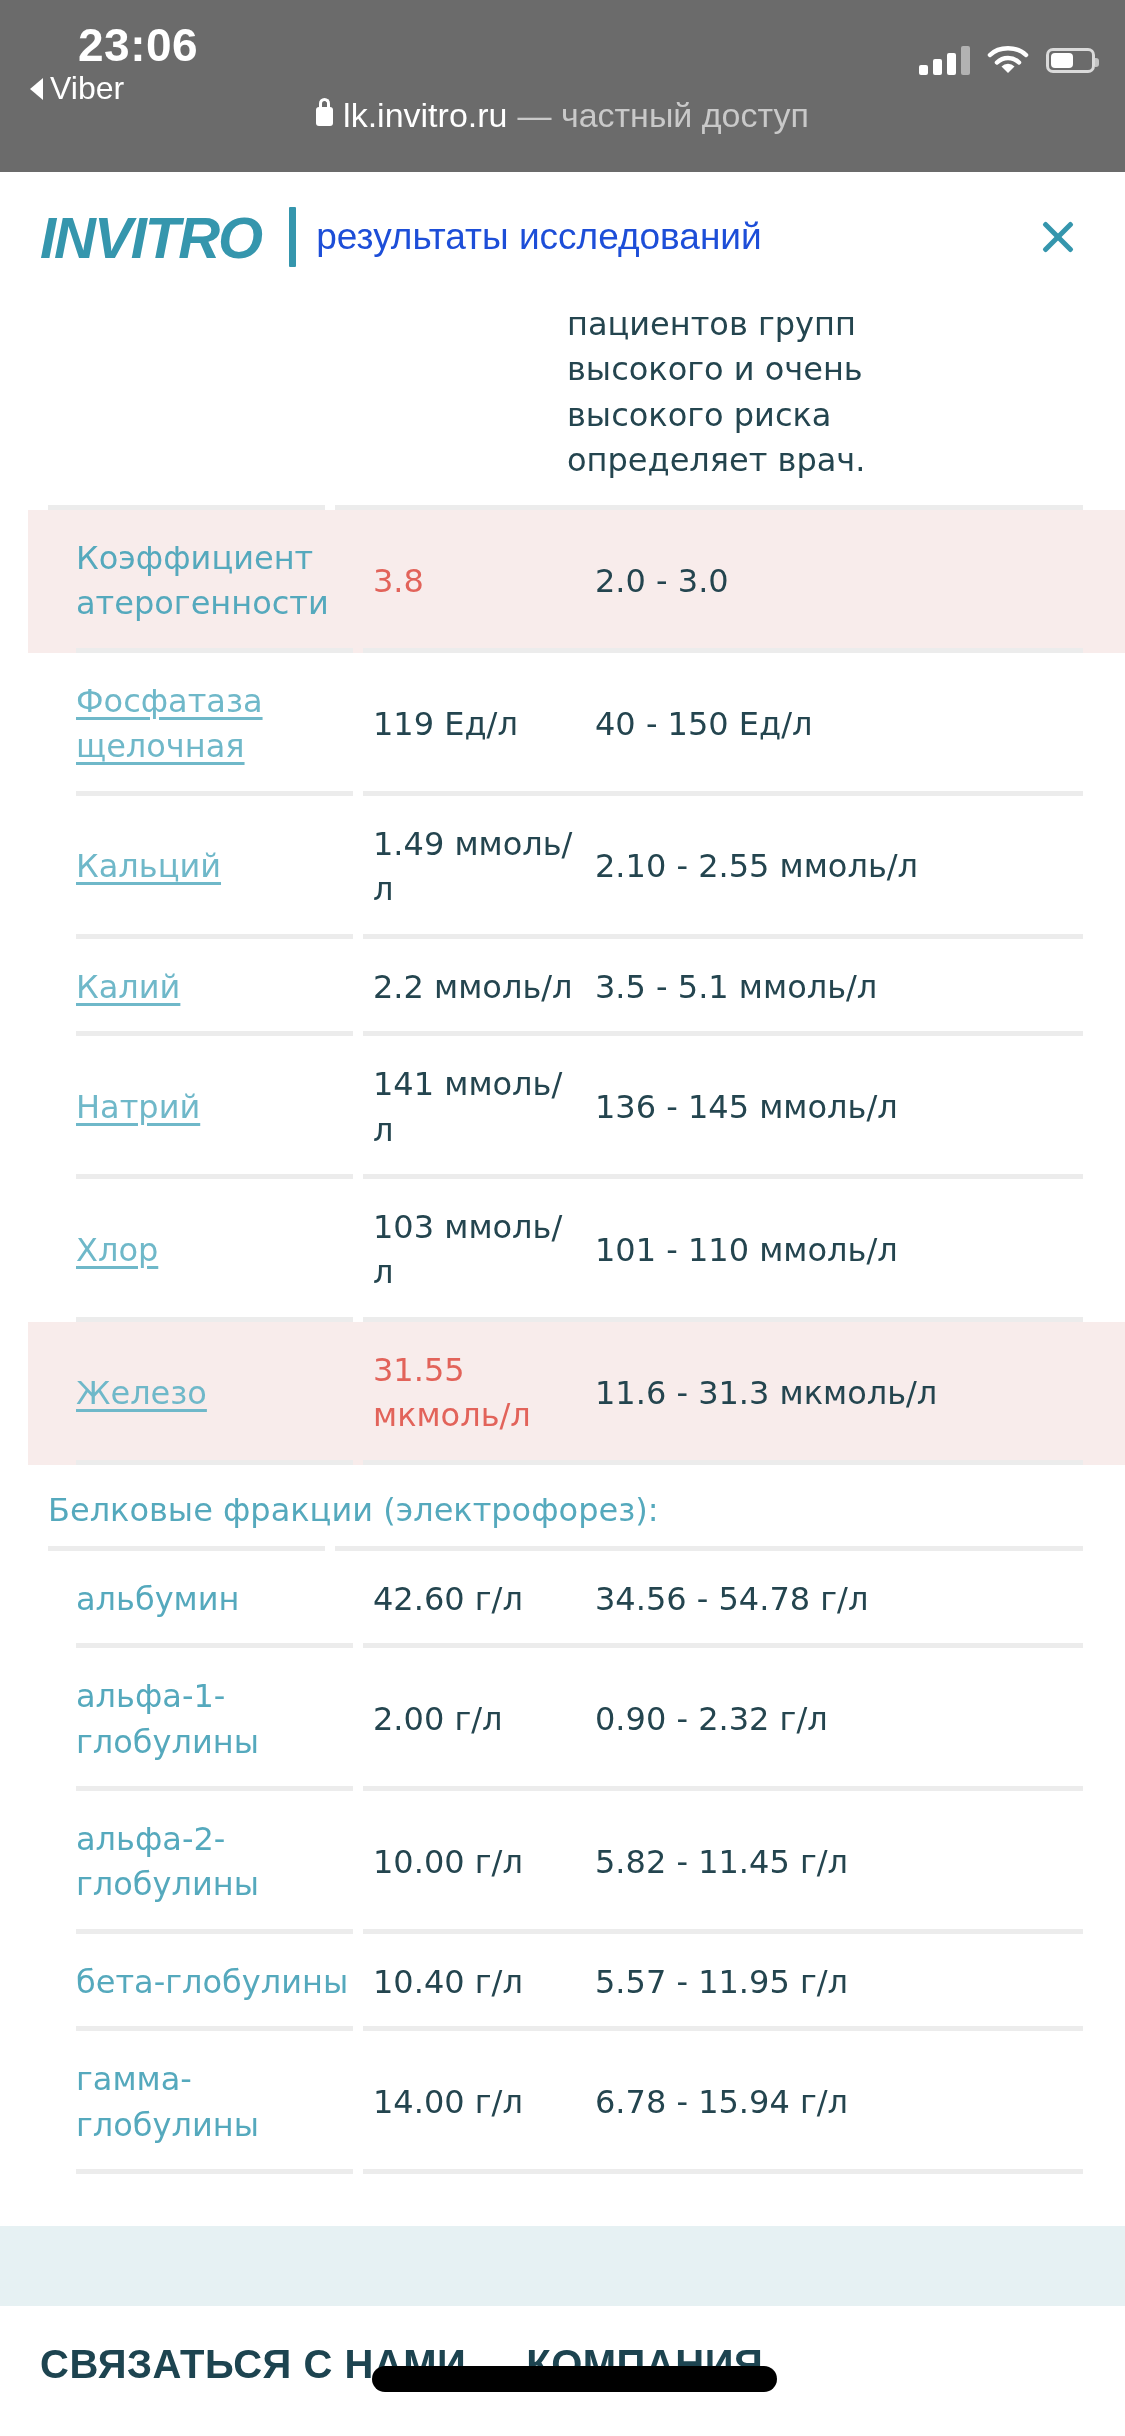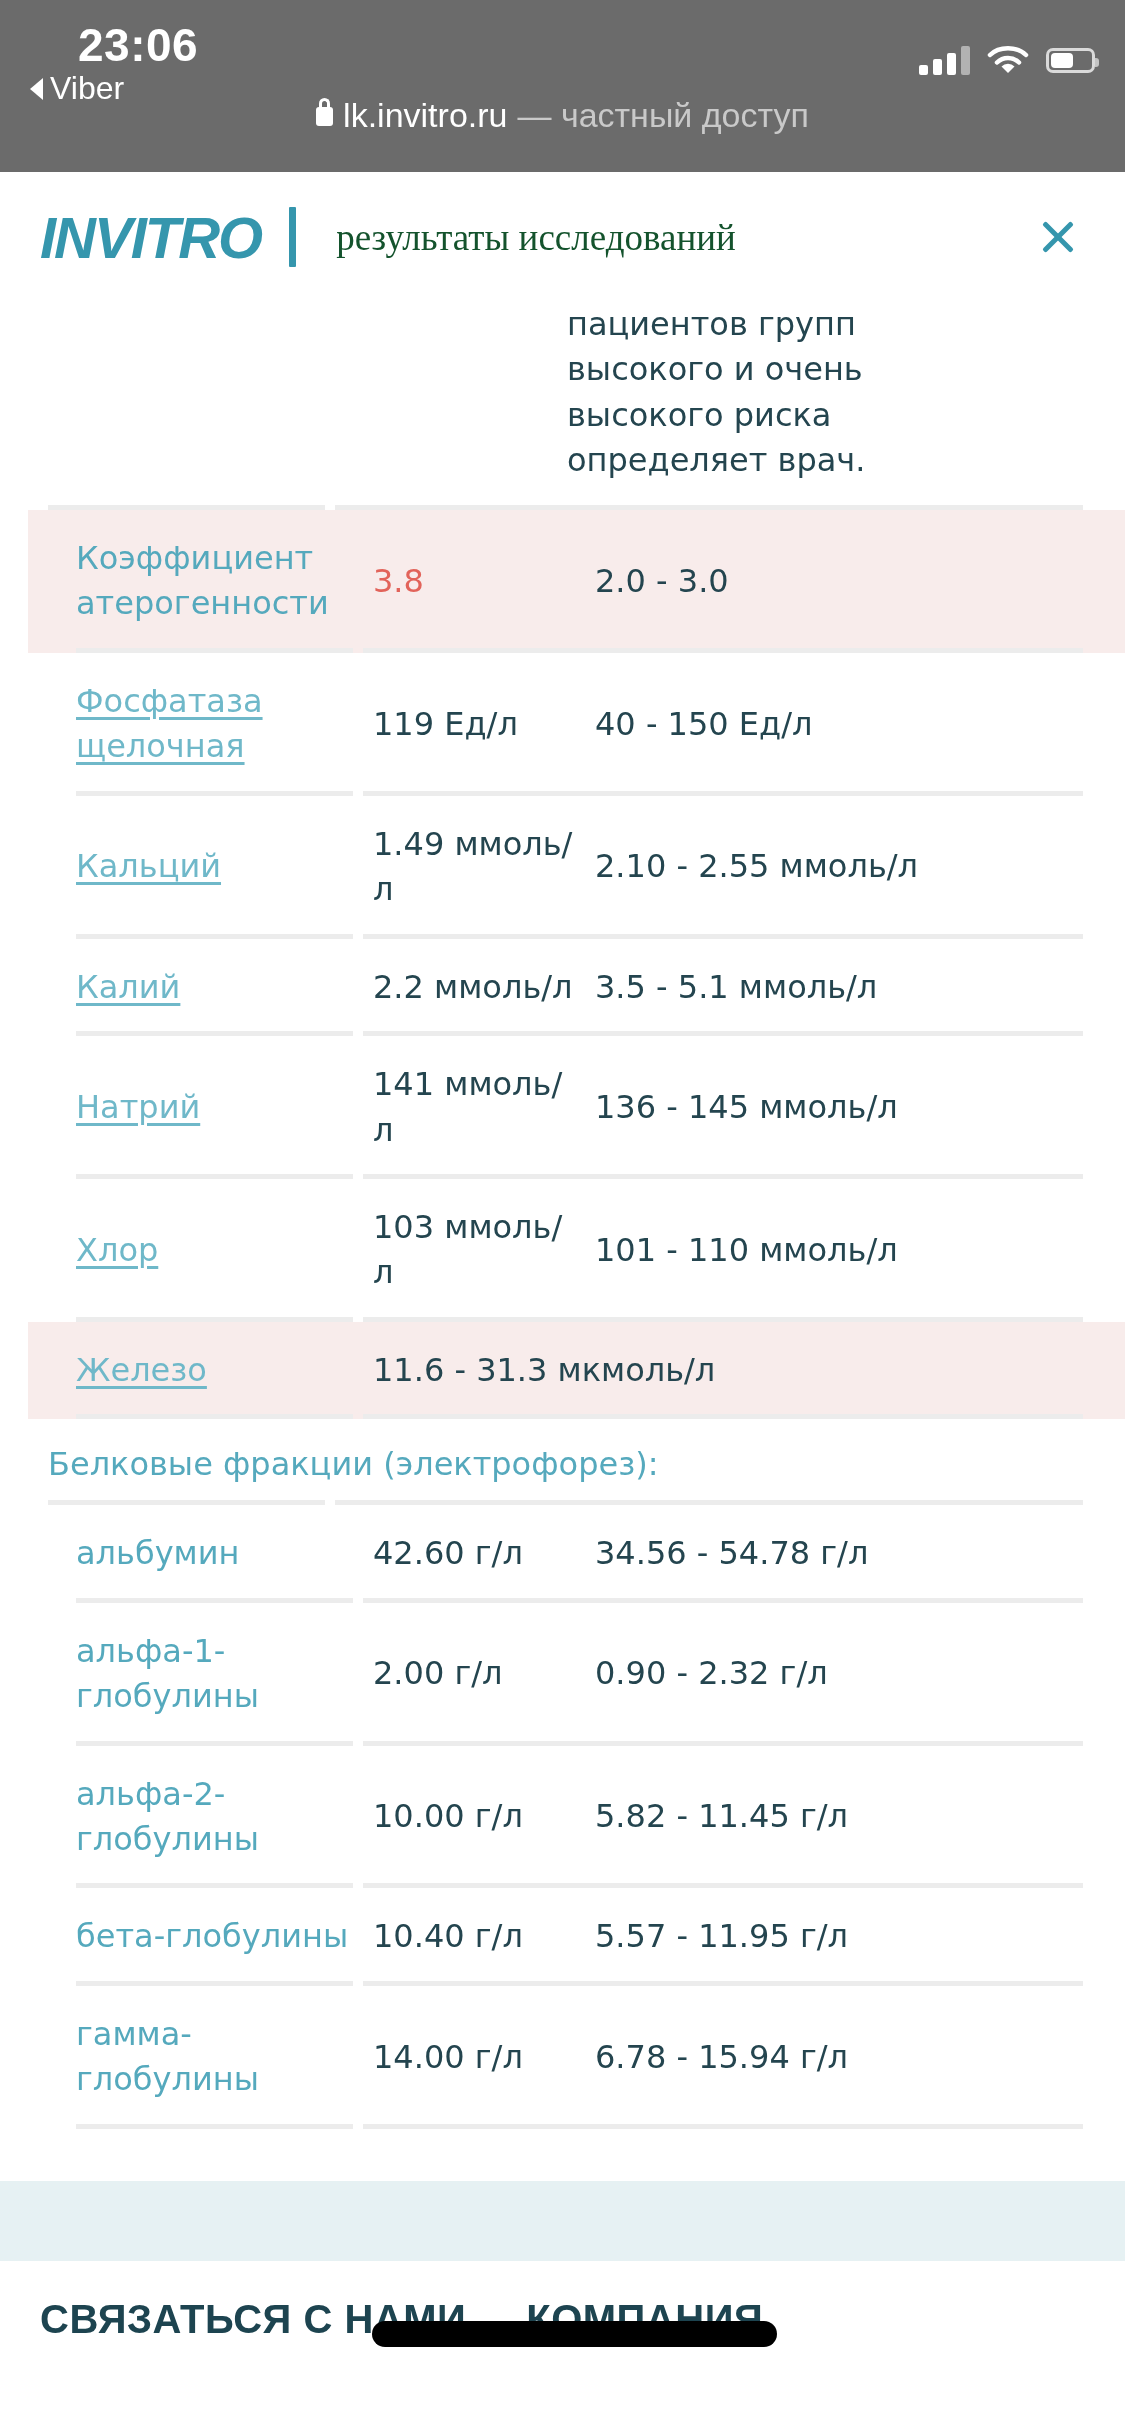--- a/index.html
+++ b/index.html
@@ -163,24 +163,24 @@
     font-family: "Liberation Sans", sans-serif;
   }
   .logo-divider {
     margin-left: 28px;
     width: 7px;
     height: 60px;
     background: #3596ad;
     border-radius: 1px;
   }
   .header-sub {
-    margin-left: 40px;
-    color: #14532d;
+    margin-left: 20px;
+    color: #1d4ed8;
     font-size: 37px;
-    font-family: Liberation Serif, serif;
+    font-family: Liberation Sans, sans-serif;
   }
   .close-btn {
     position: absolute;
     right: 44px;
     top: 50%;
     transform: translateY(-50%);
     width: 46px;
     height: 46px;
     cursor: pointer;
   }
@@ -426,20 +426,21 @@
         <div class="sep"></div>
       </div>
       <div class="res-row">
         <div class="cell c-name linked"><span>Хлор</span></div>
         <div class="cell c-val">103 ммоль/л</div>
         <div class="cell c-ref">101 - 110 ммоль/л</div>
         <div class="sep"></div>
       </div>
       <div class="res-row alert">
         <div class="cell c-name linked"><span>Железо</span></div>
+        <div class="cell c-val high">31.55 мкмоль/л</div>
         <div class="cell c-ref">11.6 - 31.3 мкмоль/л</div>
         <div class="sep"></div>
       </div>
     </div>
 
   <div class="section-head">
     <span>Белковые фракции (электрофорез):</span>
     <div class="sep"></div>
   </div>
 

